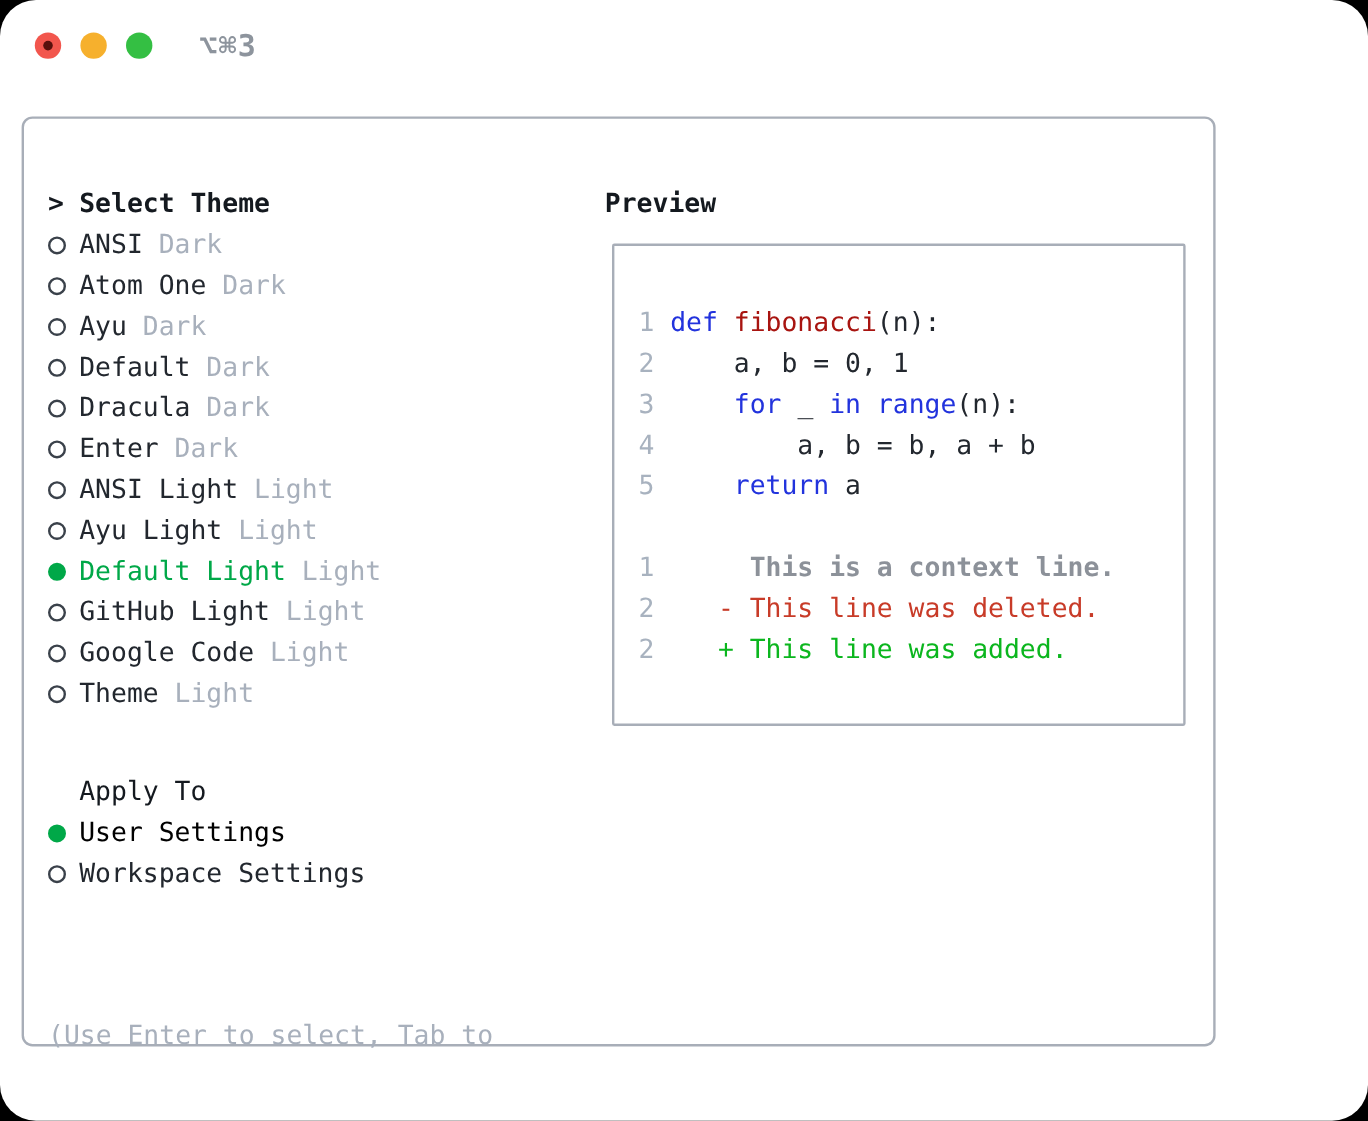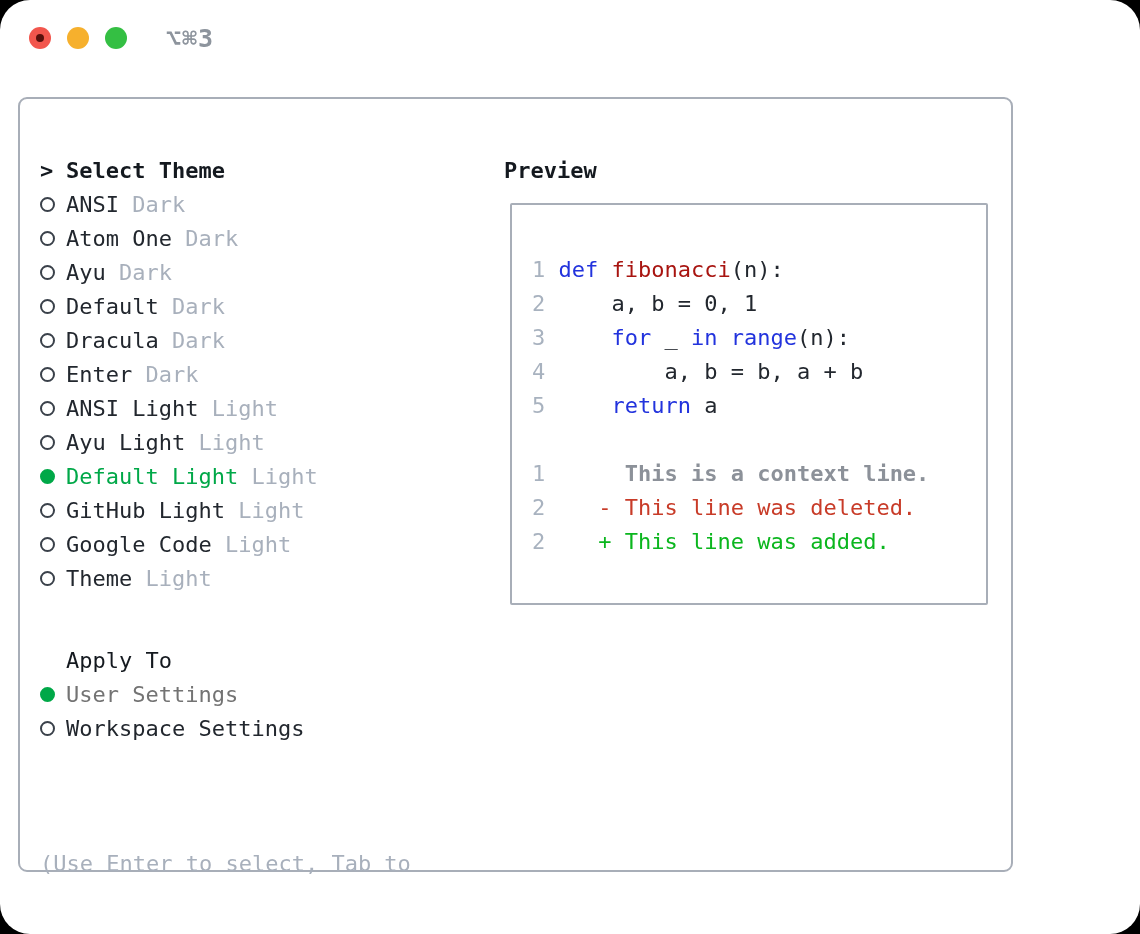--- a/index.html
+++ b/index.html
@@ -44,21 +44,21 @@
 
   .left-col { position:absolute; left:20px; top:54px; width:440px; }
   .hdr { font-weight:bold; color:#14191f;text-align:center; }
   .t-name { color:#22272e; }
   .t-name.sel { color:#00a848; }
   .t-tag { color:#a8b0bc; }
 
   .apply-block { margin-top:48px; }
   .apply-hdr { color:#14191f; }
   .opt-label { color:#22272e; }
-  .opt-label.sel { color:#737373; }
+  .opt-label.sel { color:#000000; }
 
   .help { margin-top:34px; color:#a8b0bc; font-size:22px; line-height:34px; white-space:pre; }
 
   
   .right-col { position:absolute; left:484px; top:54px; width:500px; }
   .preview-box {
     margin-left:6px; margin-top:16px; width:478px; height:402px;
     border:2px solid #a8aeb8; border-radius:2px; background:#fff;
     padding:52px 0 0 20px; overflow:hidden;
   }

